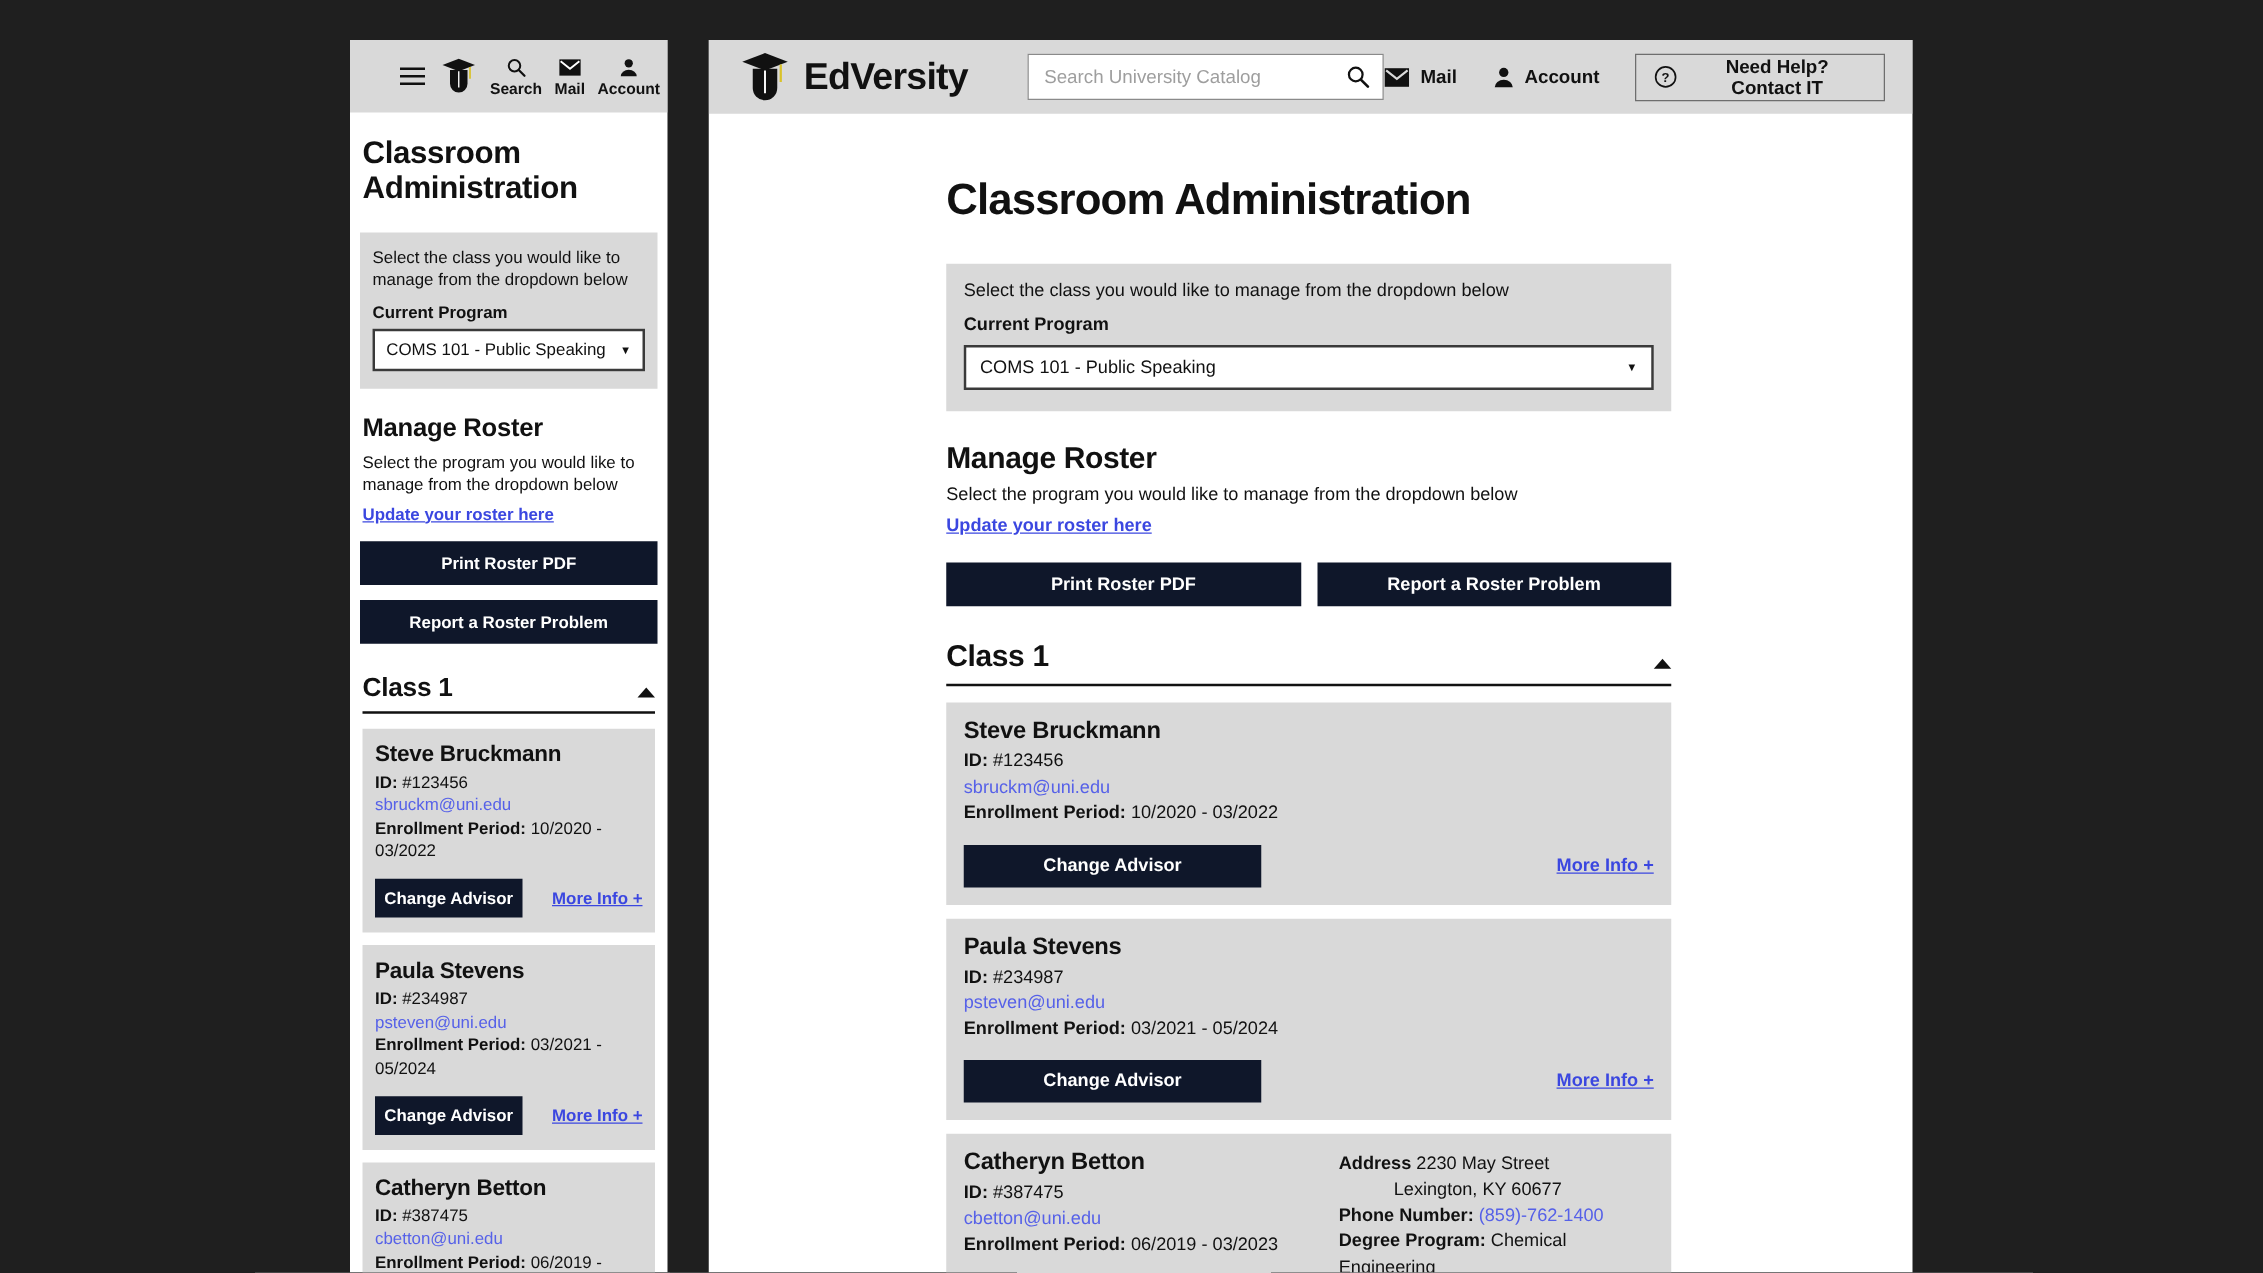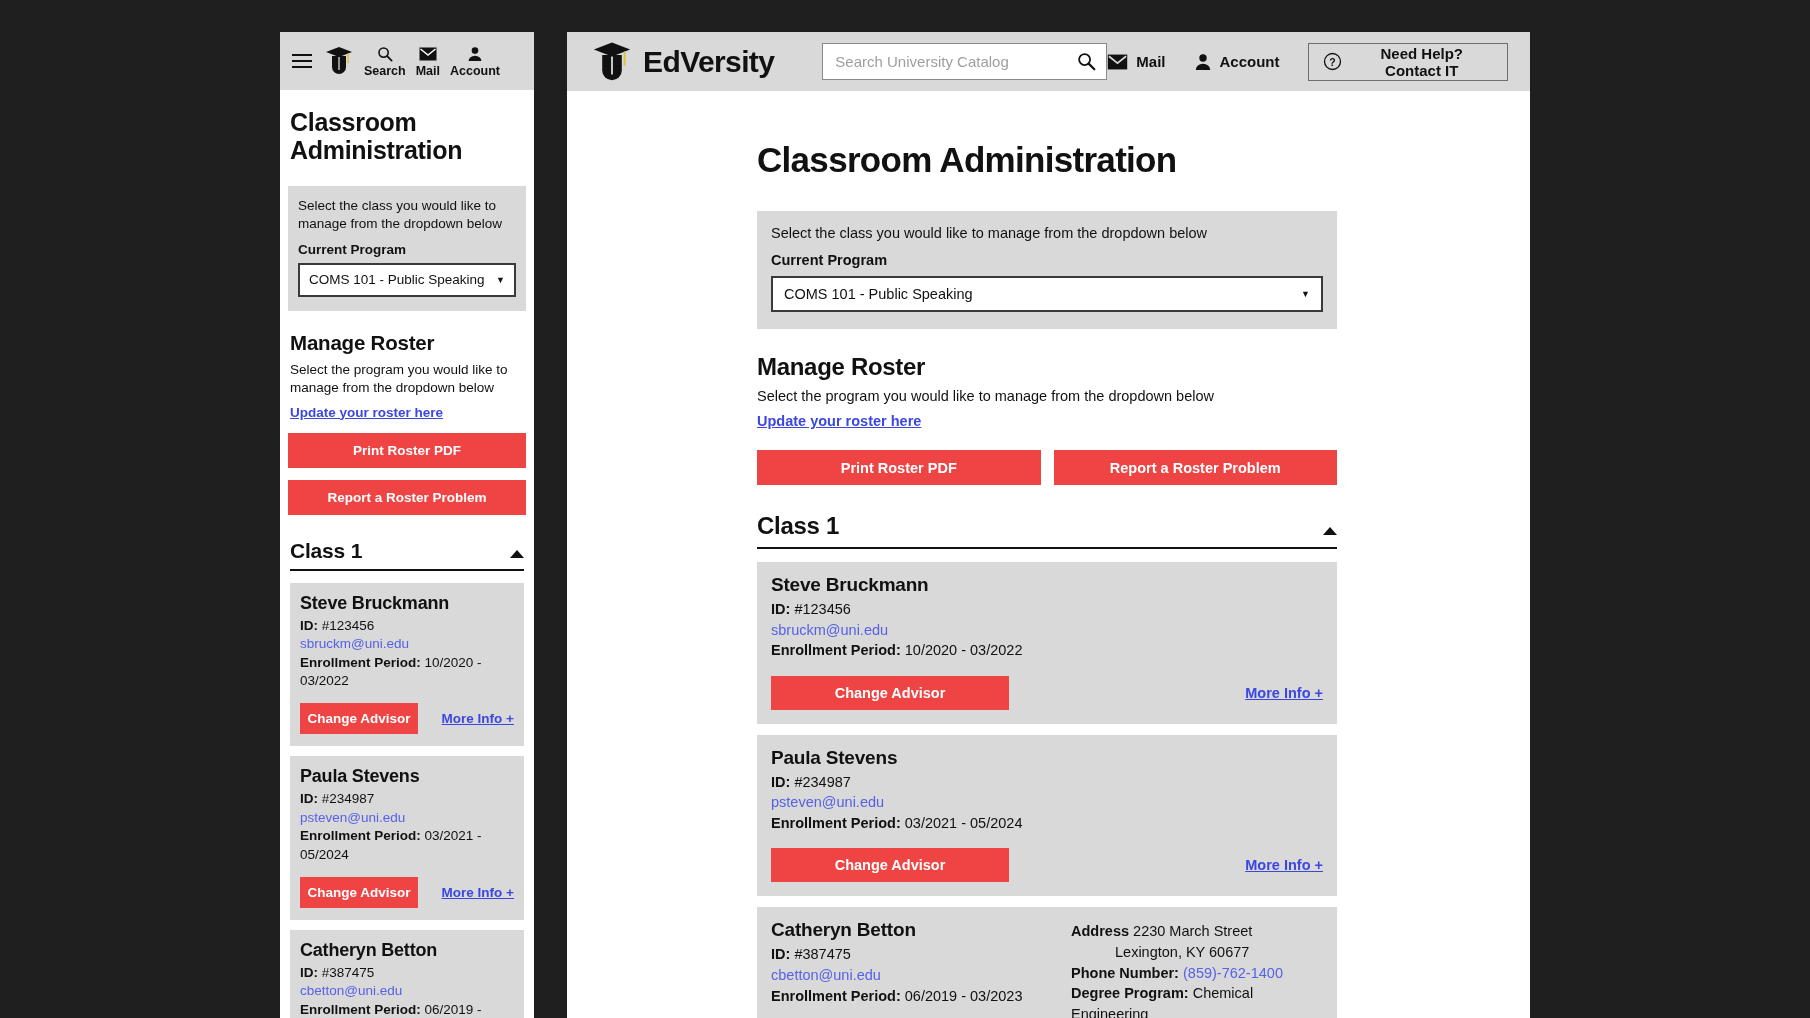--- a/index.html
+++ b/index.html
@@ -31,20 +31,21 @@
     border-right: 2px solid #1f1f1f;
   }
 
   .mobile-topbar {
     height: 58px;
     background: #d9d9d9;
     display: flex;
     align-items: center;
     padding: 0 6px;
     gap: 10px;
+    justify-content: flex-end;
   }
 
   .hamburger {
     width: 20px;
     display: flex;
     flex-direction: column;
     gap: 4px;
     margin-left: 6px;
     flex: 0 0 auto;
   }
@@ -122,21 +123,21 @@
   .m-link {
     display: inline-block;
     font-size: 13.5px;
     font-weight: 700;
     color: #3b47e0;
     text-decoration: underline;
     margin-left: 2px;
   }
 
   .dark-btn {
-    background: #ef4444;
+    background: #0f172a;
     color: #fff;
     border: none;
     font-family: inherit;
     font-size: 13.5px;
     font-weight: 700;
     text-align: center;
     cursor: pointer;
   }
   .m-bigbtn { display: block; width: 100%; height: 35px; margin-top: 12px; }
 
@@ -611,21 +612,21 @@
               </div>
               <div class="row mailto">cbetton@uni.edu</div>
               <div class="row">
                 <b>Enrollment Period:</b>
                 <span>06/2019 - 03/2023</span>
               </div>
             </div>
             <div class="d-col-right">
               <div class="row">
                 <b>Address</b>
-                <span>2230 March Street</span>
+                <span>2230 May Street</span>
               </div>
               <div class="row indent">Lexington, KY 60677</div>
               <div class="row">
                 <b>Phone Number:</b>
                 <span class="tel">(859)-762-1400</span>
               </div>
               <div class="row">
                 <b>Degree Program:</b>
                 <span>Chemical Engineering</span>
               </div>

